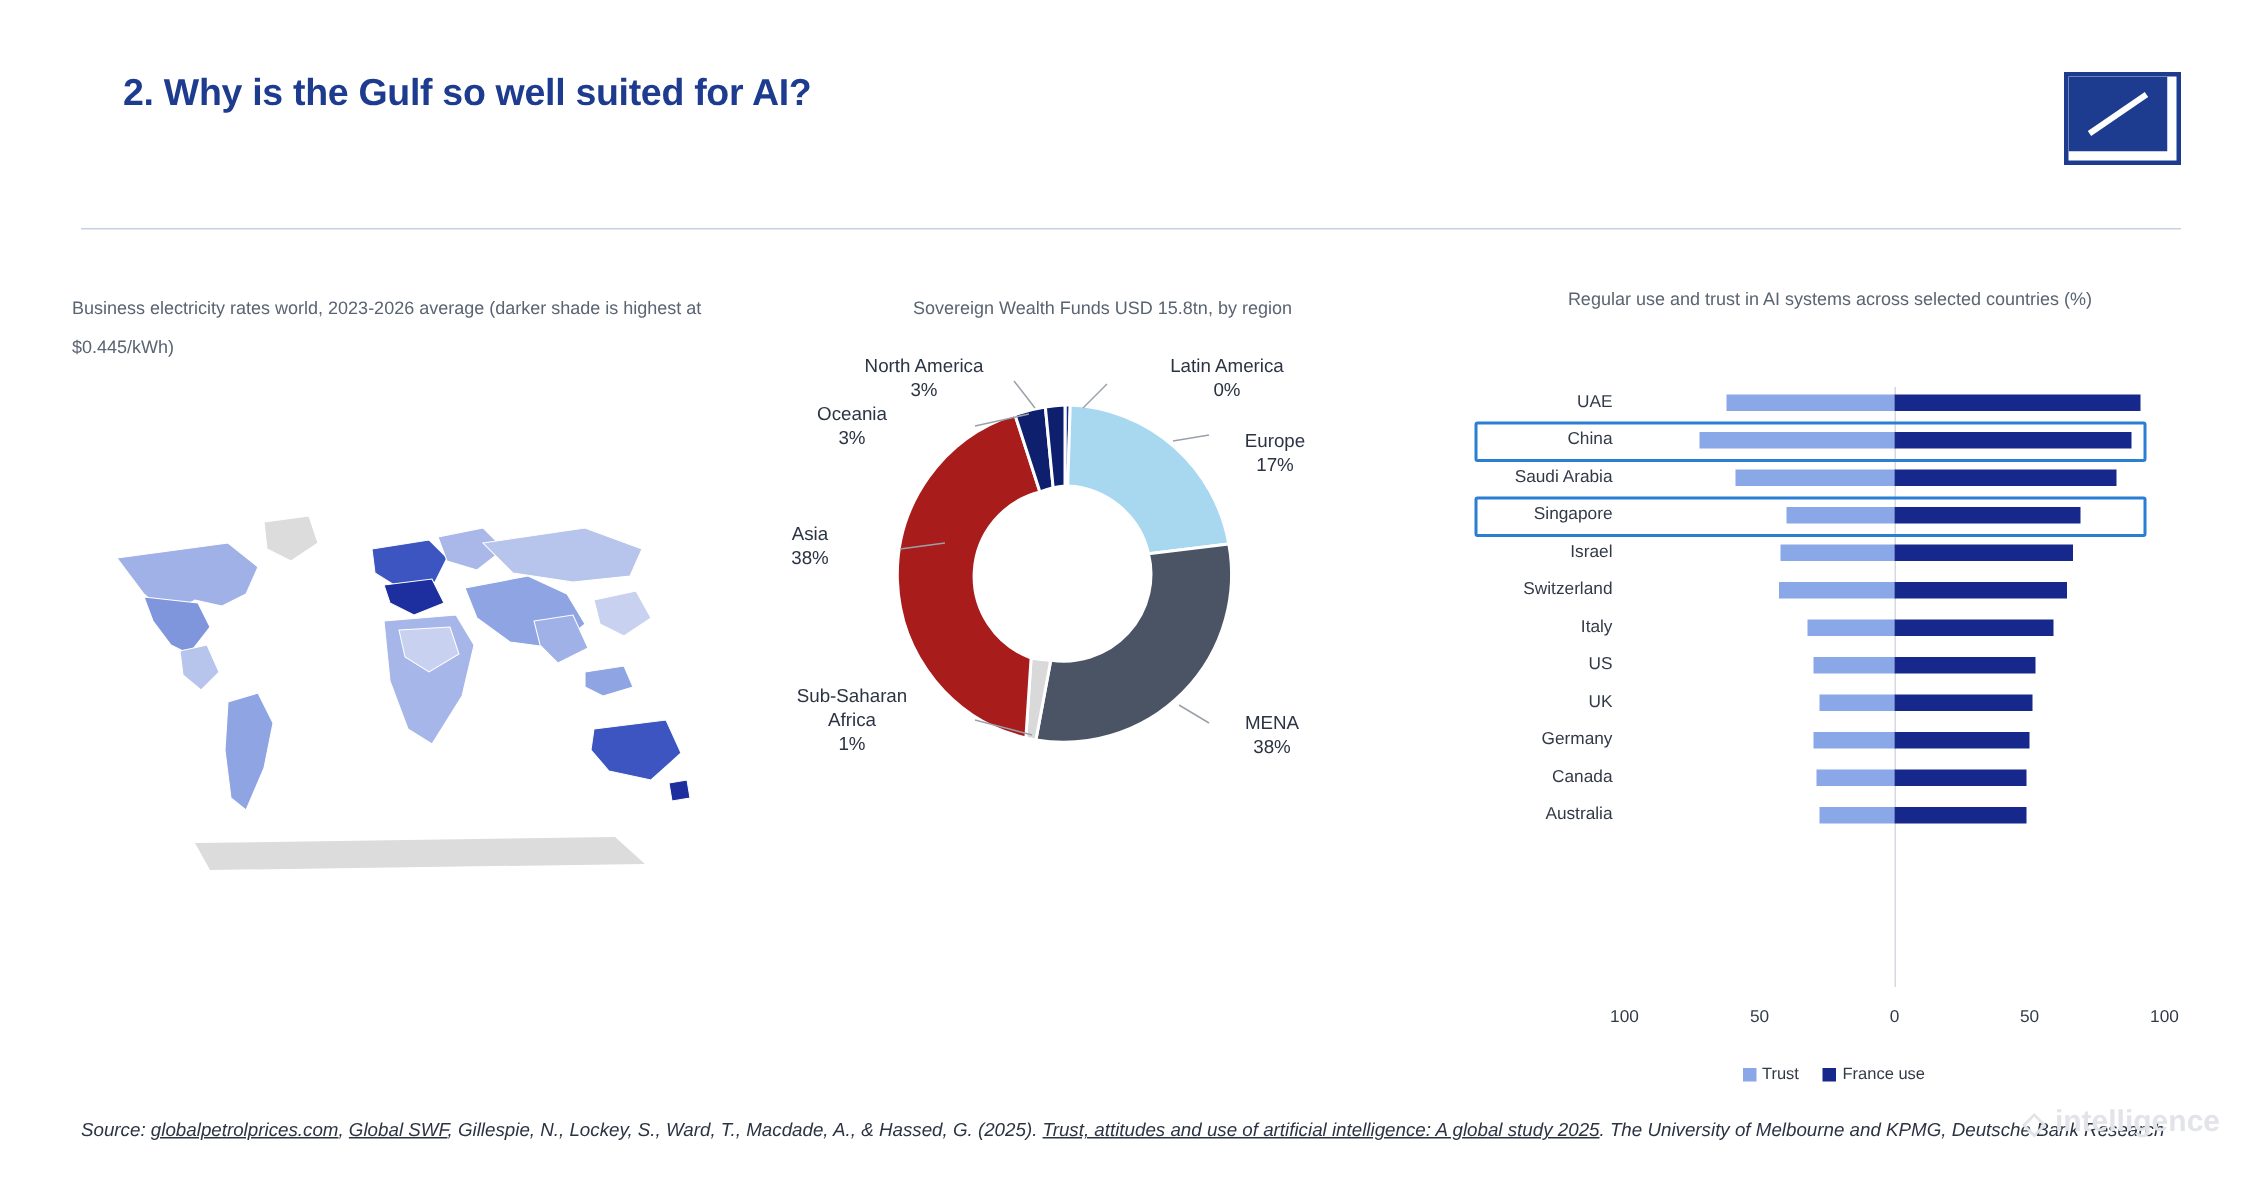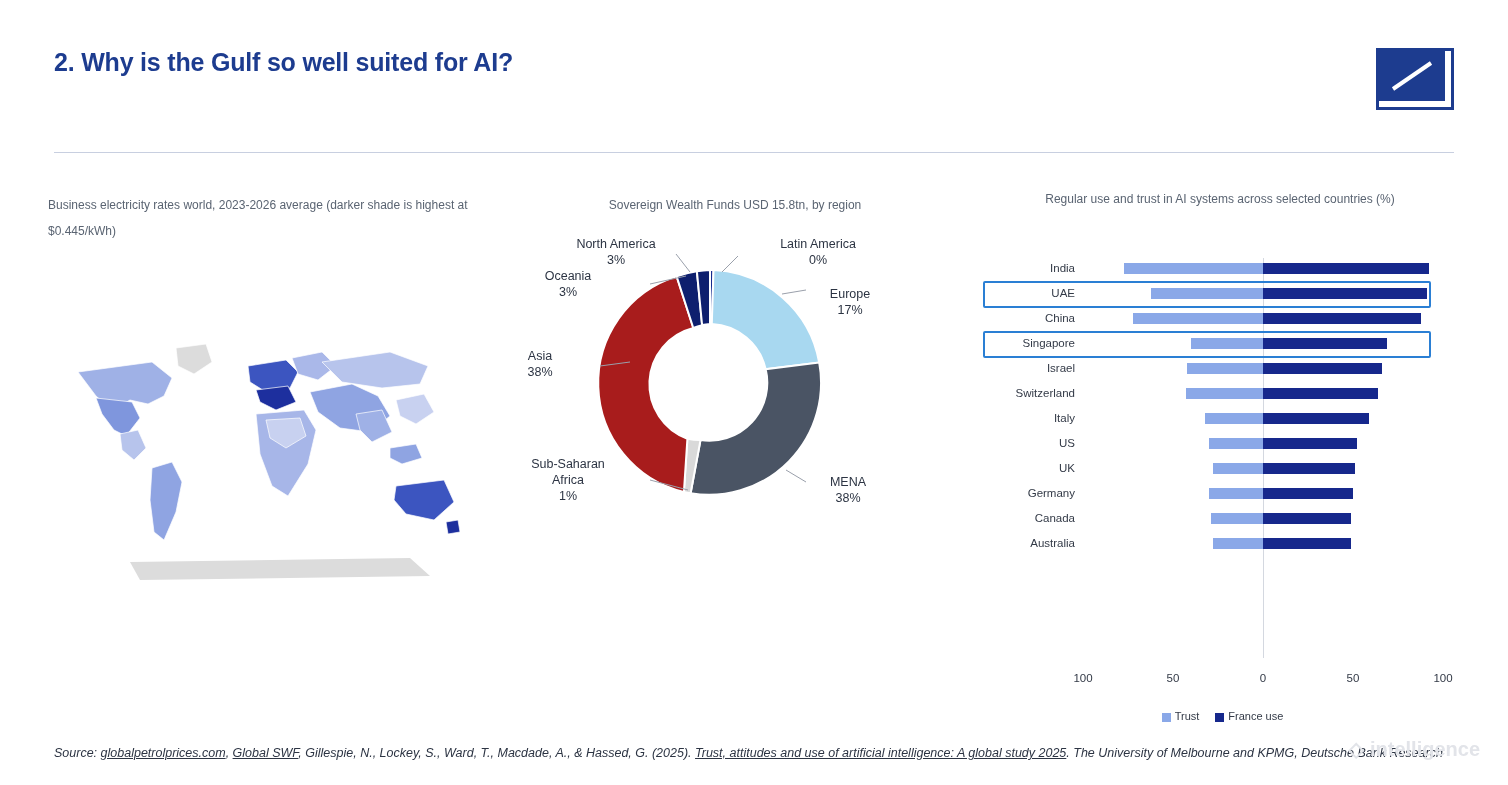--- a/index.html
+++ b/index.html
@@ -6,21 +6,21 @@
   body{
     width:1508px;height:785px;
     background:#ffffff;
     font-family:"Liberation Sans", sans-serif;
     color:#1f2b4d;
     position:relative;
     overflow:hidden;
   }
   
   #header{position:absolute;left:54px;top:48px;width:1300px;}
-  #title-line1{font-size:25px;font-weight:bold;color:#1d3c8f;letter-spacing:-0.2px;}
+  #title-line1{font-size:25px;font-weight:bold;color:#1d3c8f;letter-spacing:-0.2px;margin-left:28px;}
   #title-line2{font-size:24px;font-weight:normal;color:#1d3c8f;margin-top:4px;letter-spacing:-0.2px;}
   #logo{position:absolute;right:54px;top:48px;width:72px;height:56px;border:3px solid #1d3c8f;display:block;}
   #logo svg{display:block;}
   #header-rule{position:absolute;left:54px;right:54px;top:152px;height:1px;background:#c8cfe0;}
 
   
   .panel-title{
     color:#5a6472;font-size:12px;line-height:26px;font-weight:normal;
   }
   #panel-map{position:absolute;left:48px;top:192px;width:440px;}
@@ -174,38 +174,38 @@
 </div>
 
 <div id="panel-bars">
   <div class="panel-title">Regular use and trust in AI systems across selected countries (%)</div>
 </div>
 
 <div id="bars-wrap">
   <div class="axis-zero"></div>
   <div id="bar-rows">
       <div class="bar-row">
-        <div class="bar-cat">India</div>
-        <div class="bar-track">
-          <div class="bar-left" style="left: 41.4px; width: 138.6px; background: rgb(138, 168, 232);"></div>
-          <div class="bar-right" style="left: 180px; width: 165.6px; background: rgb(22, 40, 140);"></div>
-        </div>
-      </div>
-      <div class="bar-row">
         <div class="bar-cat">UAE</div>
         <div class="bar-track">
           <div class="bar-left" style="left: 68.4px; width: 111.6px; background: rgb(138, 168, 232);"></div>
           <div class="bar-right" style="left: 180px; width: 163.8px; background: rgb(22, 40, 140);"></div>
         </div>
       </div>
       <div class="bar-row">
         <div class="bar-cat">China</div>
         <div class="bar-track">
           <div class="bar-left" style="left: 50.4px; width: 129.6px; background: rgb(138, 168, 232);"></div>
           <div class="bar-right" style="left: 180px; width: 158.4px; background: rgb(22, 40, 140);"></div>
+        </div>
+      </div>
+      <div class="bar-row">
+        <div class="bar-cat">Saudi Arabia</div>
+        <div class="bar-track">
+          <div class="bar-left" style="left: 73.8px; width: 106.2px; background: rgb(138, 168, 232);"></div>
+          <div class="bar-right" style="left: 180px; width: 147.6px; background: rgb(22, 40, 140);"></div>
         </div>
       </div>
       <div class="bar-row">
         <div class="bar-cat">Singapore</div>
         <div class="bar-track">
           <div class="bar-left" style="left: 108px; width: 72px; background: rgb(138, 168, 232);"></div>
           <div class="bar-right" style="left: 180px; width: 124.2px; background: rgb(22, 40, 140);"></div>
         </div>
       </div>
       <div class="bar-row">

